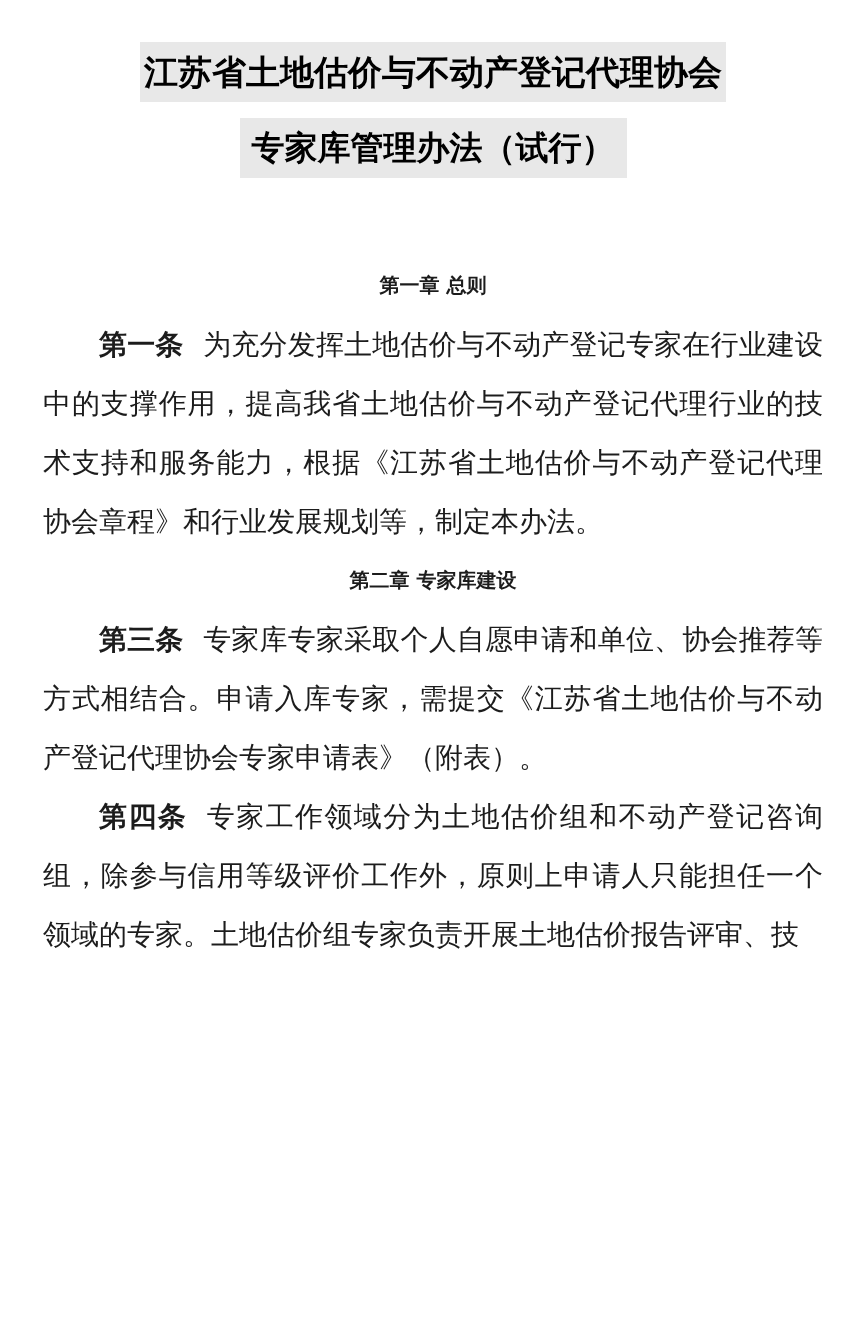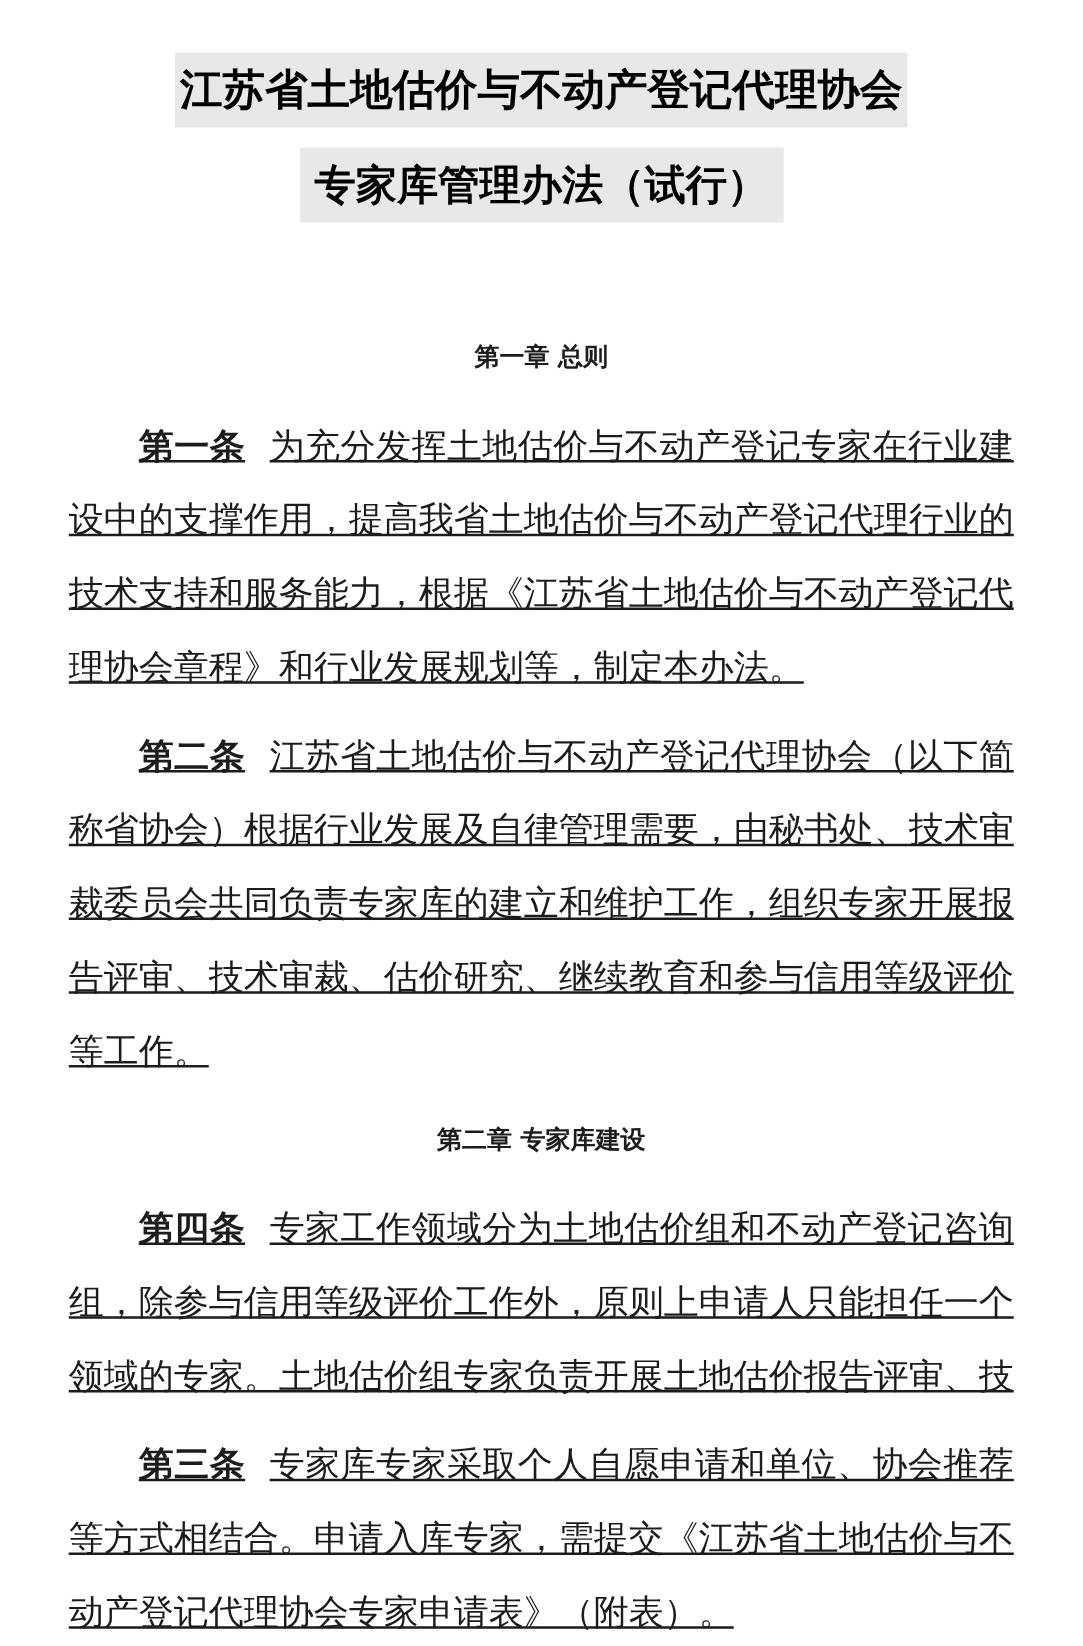--- a/index.html
+++ b/index.html
@@ -61,23 +61,22 @@
   }
   .chapter {
     margin: 0;
     font-size: 20px;
     line-height: 59px;
     font-weight: bold;
     text-align: center;
     text-align-last: center;
   }
   .article {
-    margin: 12px;
+    margin: 0;
     text-indent: 2em;
-    text-decoration: underline;
   }
   .lead {
     font-weight: bold;
     margin-right: 0.7em;
   }
 </style>
 </head>
 <body>
 
 <div class="page">
@@ -90,23 +89,22 @@
       <span class="title-hl t2">专家库管理办法（试行）</span>
     </div>
   </div>
 
   <div class="content">
 
     <h2 class="chapter">第一章 总则</h2>
 
     <p class="article"><b class="lead">第一条</b><span>为充分发挥土地估价与不动产登记专家在行业建设中的支撑作用，提高我省土地估价与不动产登记代理行业的技术支持和服务能力，根据《江苏省土地估价与不动产登记代理协会章程》和行业发展规划等，制定本办法。</span></p>
 
-    <p class="article"><b class="lead">第二条</b><span>江苏省土地估价与不动产登记代理协会（以下简称省协会）根据行业发展及自律管理需要，由秘书处、技术审裁委员会共同负责专家库的建立和维护工作，组织专家开展报告评审、技术审裁、估价研究、继续教育和参与信用等级评价等工作。</span></p>
 
     <h2 class="chapter">第二章 专家库建设</h2>
 
+    <p class="article"><b class="lead">第三条</b><span>专家库专家采取个人自愿申请和单位、协会推荐等方式相结合。申请入库专家，需提交《江苏省土地估价与不动产登记代理协会专家申请表》（附表）。</span></p>
+
     <p class="article"><b class="lead">第四条</b><span>专家工作领域分为土地估价组和不动产登记咨询组，除参与信用等级评价工作外，原则上申请人只能担任一个领域的专家。土地估价组专家负责开展土地估价报告评审、技</span></p>
-
-    <p class="article"><b class="lead">第三条</b><span>专家库专家采取个人自愿申请和单位、协会推荐等方式相结合。申请入库专家，需提交《江苏省土地估价与不动产登记代理协会专家申请表》（附表）。</span></p>
 
   </div>
 
 </div>
 
 </body></html>

